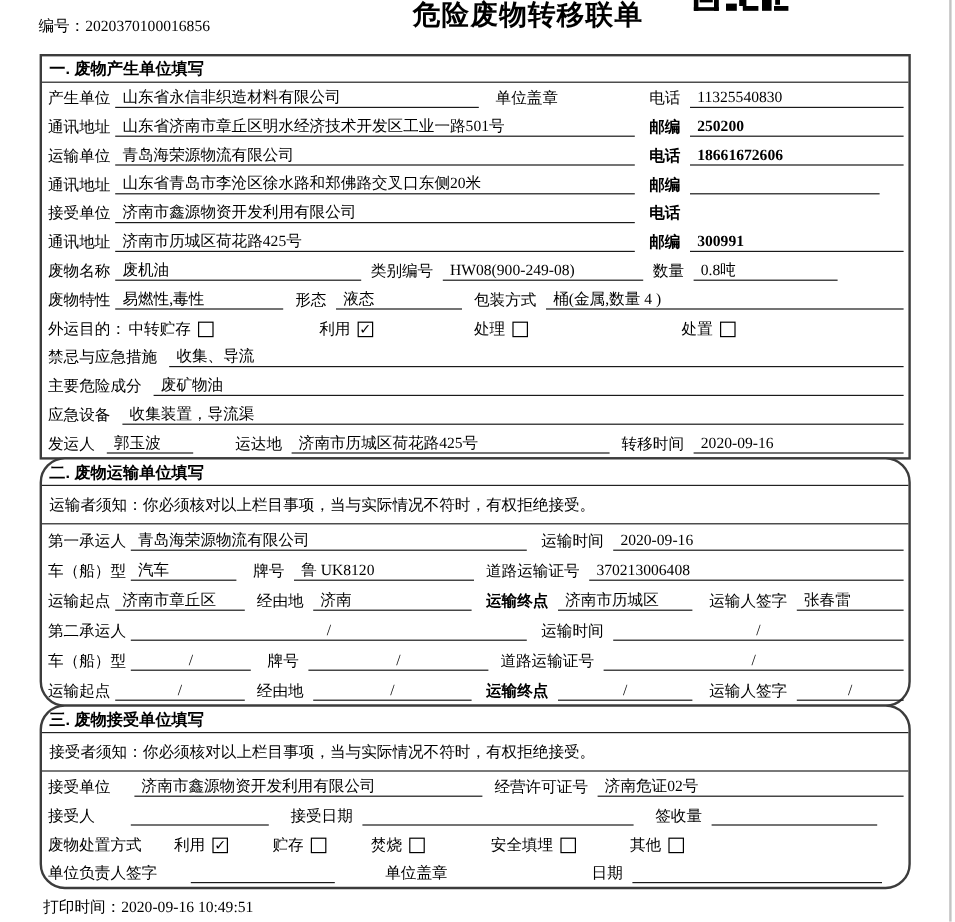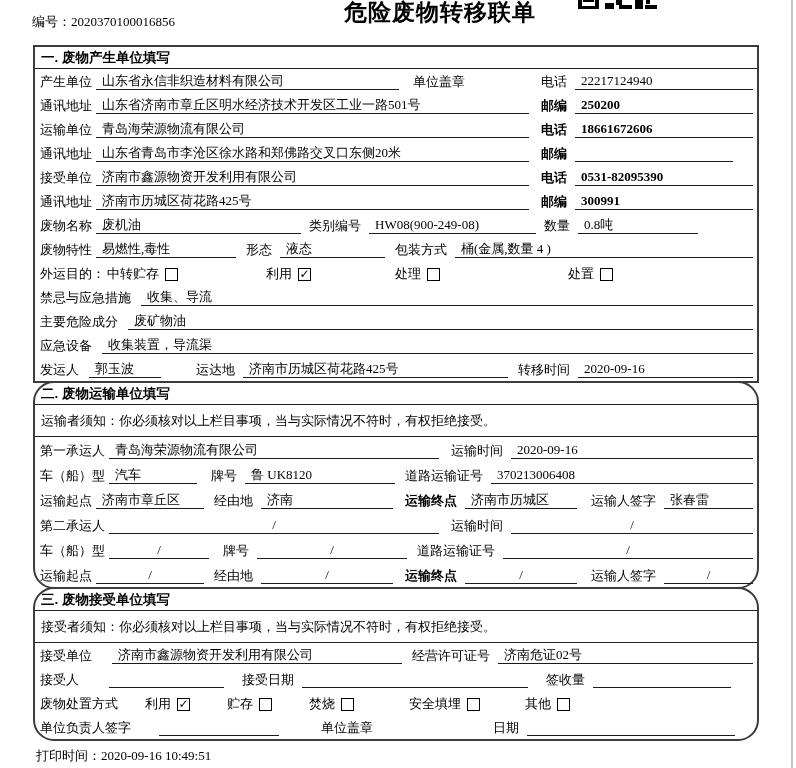--- a/index.html
+++ b/index.html
@@ -70,21 +70,21 @@
 
   <div class="sec sec-1">
     <div class="sechead">一. 废物产生单位填写</div>
 
     <div class="row">
       <span class="lab">产生单位</span>
       <span class="val ml4" style="width:303px">山东省永信非织造材料有限公司</span>
       <span class="lab ml14">单位盖章</span>
       <span class="pgroup" style="width:212px">
         <span class="lab">电话</span>
-        <span class="val">22217124940</span>
+        <span class="val">11325540830</span>
       </span>
     </div>
 
     <div class="row">
       <span class="lab">通讯地址</span>
       <span class="val ml4 fill">山东省济南市章丘区明水经济技术开发区工业一路501号</span>
       <span class="pgroup ml12" style="width:212px">
         <span class="lab">邮编</span>
         <span class="val">250200</span>
       </span>
@@ -106,21 +106,20 @@
         <span class="lab">邮编</span>
         <span class="val" style="margin-right:20px"></span>
       </span>
     </div>
 
     <div class="row">
       <span class="lab">接受单位</span>
       <span class="val ml4 fill">济南市鑫源物资开发利用有限公司</span>
       <span class="pgroup ml12" style="width:212px">
         <span class="lab">电话</span>
-        <span class="val">0531-82095390</span>
       </span>
     </div>
 
     <div class="row">
       <span class="lab">通讯地址</span>
       <span class="val ml4 fill">济南市历城区荷花路425号</span>
       <span class="pgroup ml12" style="width:212px">
         <span class="lab">邮编</span>
         <span class="val">300991</span>
       </span>

